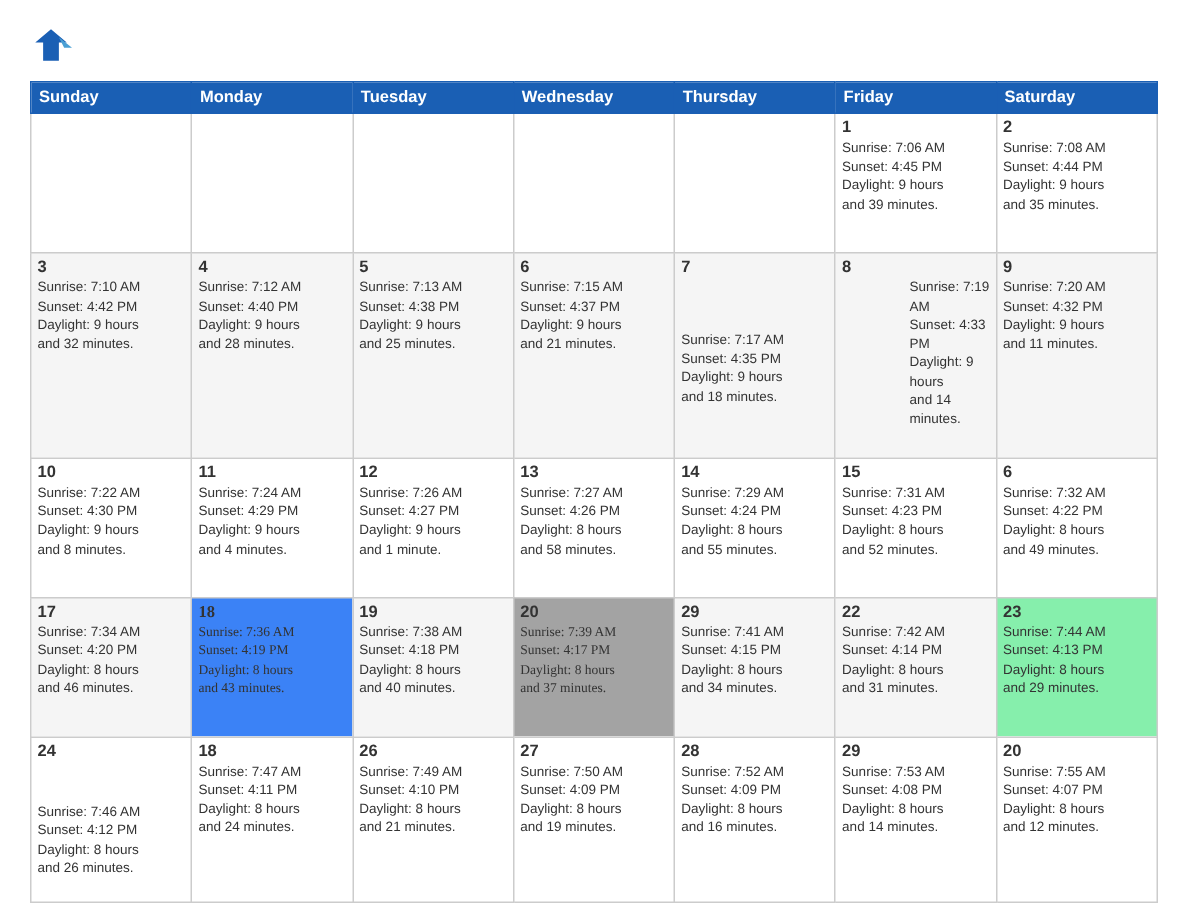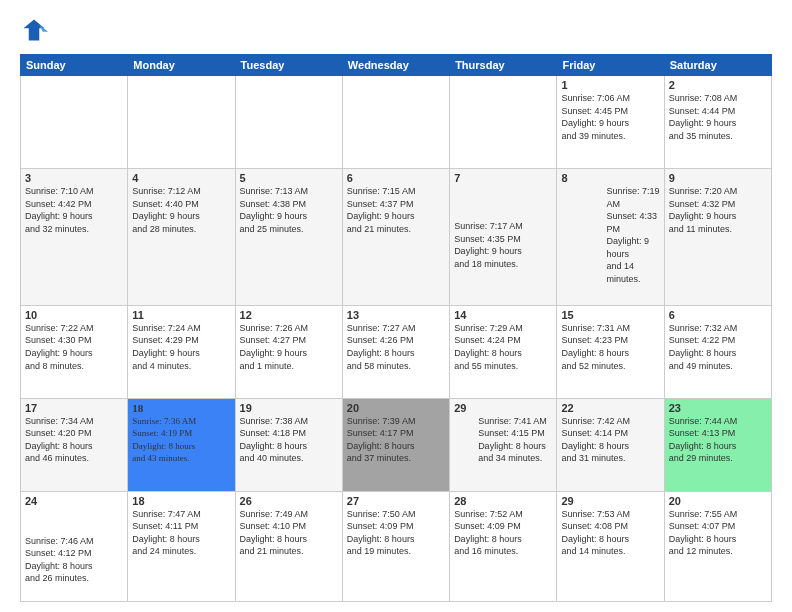--- a/index.html
+++ b/index.html
@@ -269,28 +269,28 @@
           </td>
           <td style="background: rgb(245, 245, 245);">
             <span class="day-num">19</span>
             <div class="day-info" style="white-space: pre-line;">Sunrise: 7:38 AM
 Sunset: 4:18 PM
 Daylight: 8 hours
 and 40 minutes.</div>
           </td>
           <td style="background: #a3a3a3;">
             <span class="day-num">20</span>
-            <div class="day-info" style="white-space: pre-line;">Sunrise: 7:39 AM
+            <div class="day-info" style="white-space: pre-line; font-family: Liberation Serif, serif;">Sunrise: 7:39 AM
 Sunset: 4:17 PM
 Daylight: 8 hours
 and 37 minutes.</div>
           </td>
           <td style="background: rgb(245, 245, 245);">
             <span class="day-num">29</span>
-            <div class="day-info" style="white-space: pre-line; margin-left: 24px;">Sunrise: 7:41 AM
+            <div class="day-info" style="white-space: pre-line;">Sunrise: 7:41 AM
 Sunset: 4:15 PM
 Daylight: 8 hours
 and 34 minutes.</div>
           </td>
           <td style="background: rgb(245, 245, 245);">
             <span class="day-num">22</span>
             <div class="day-info" style="white-space: pre-line;">Sunrise: 7:42 AM
 Sunset: 4:14 PM
 Daylight: 8 hours
 and 31 minutes.</div>

